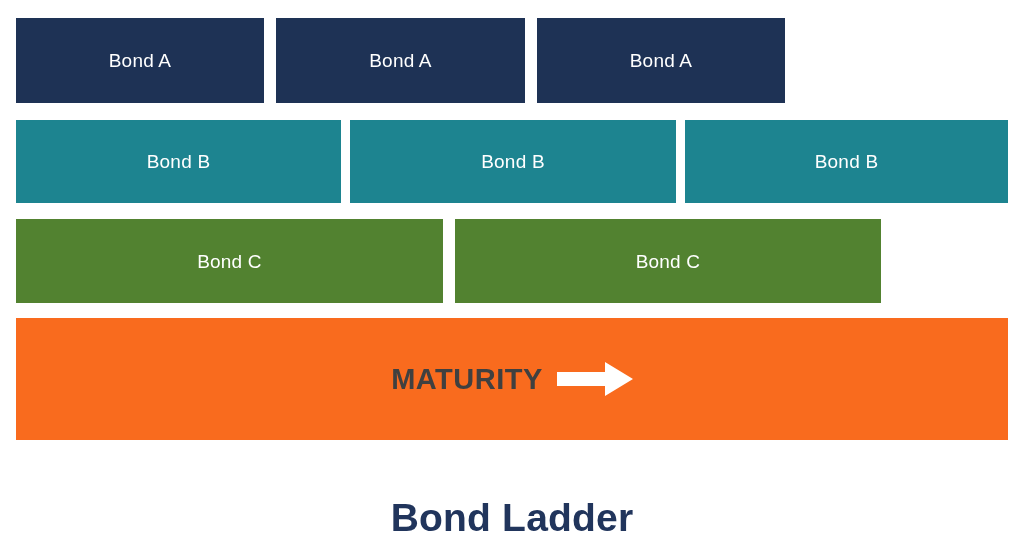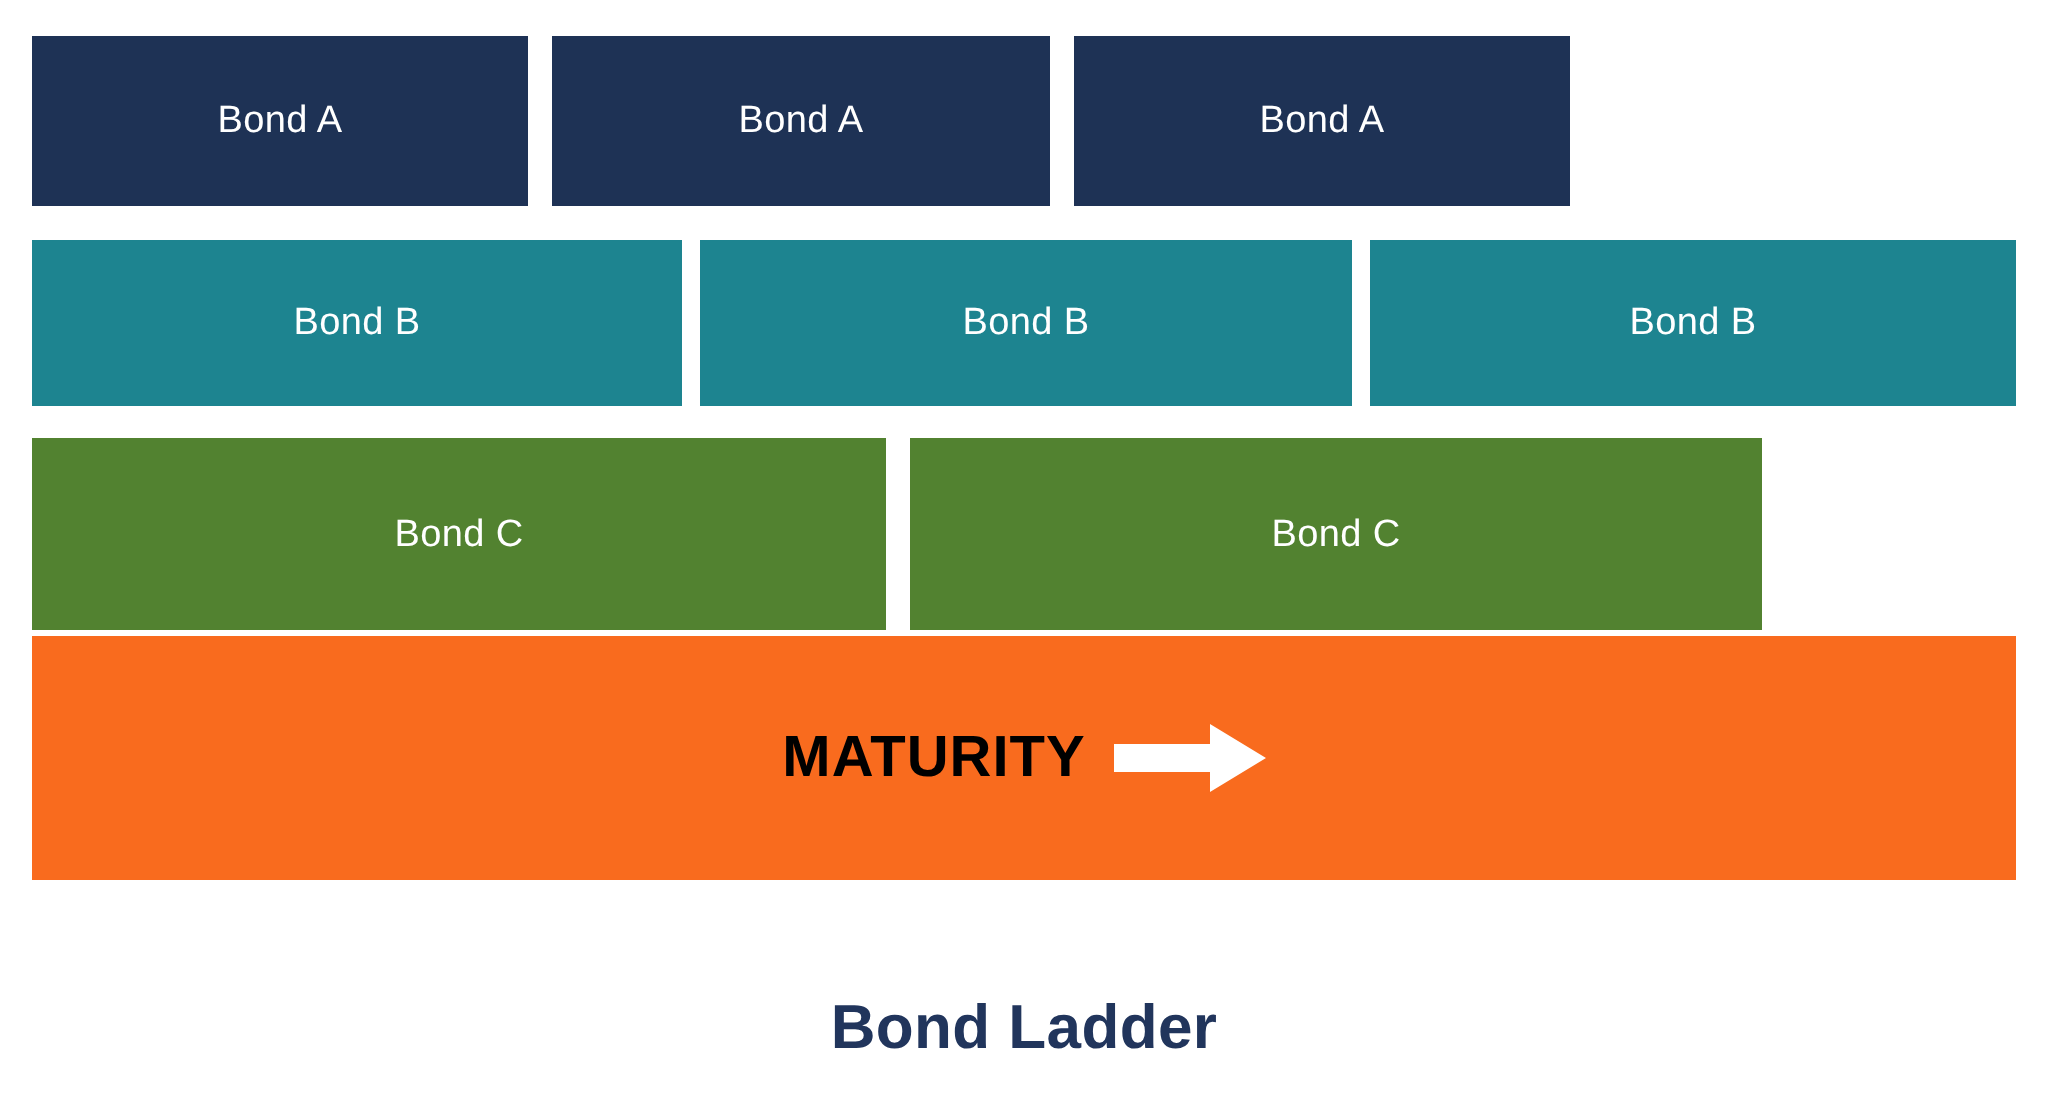--- a/index.html
+++ b/index.html
@@ -42,45 +42,45 @@
     pointer-events: none;
   }
   
   .row-a  { top: 18px;  height: 85px; }
   .row-b  { top: 120px; height: 83px; }
   .row-c  { top: 219px; height: 86px; }
   .row-m  { top: 318px; height: 122px; }
 
   .row-a .bar { height: 85px; }
   .row-b .bar { height: 83px; text-align: right; }
-  .row-c .bar { height: 96px; }
+  .row-c .bar { height: 84px; }
   .row-m .bar { height: 122px; }
 
   .maturity-bar {
     justify-content: center;
     gap: 14px;
   }
   .maturity-label {
     font-size: 29px;
     font-weight: bold;
     letter-spacing: 0.5px;
-    color: #000000;
+    color: #404040;
   }
   .arrow-icon {
     display: inline-flex;
     align-items: center;
     line-height: 0;
   }
   .chart-title {
     position: absolute;
     left: 0;
     top: 496px;
     width: 1024px;
     text-align: center;
-    font-size: 31px;
+    font-size: 39px;
     font-weight: bold;
     color: #21355c;
     letter-spacing: 0.2px;
   }
 </style>
 </head>
 <body style="background-color: rgb(255, 255, 255);">
 
 <div id="diagram">
 

